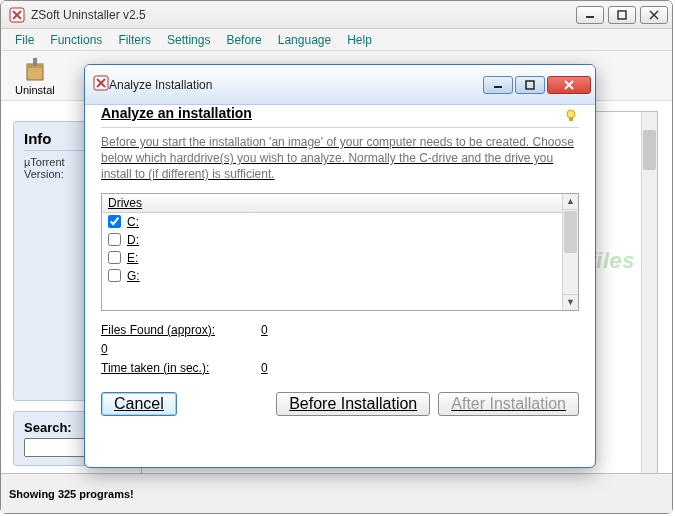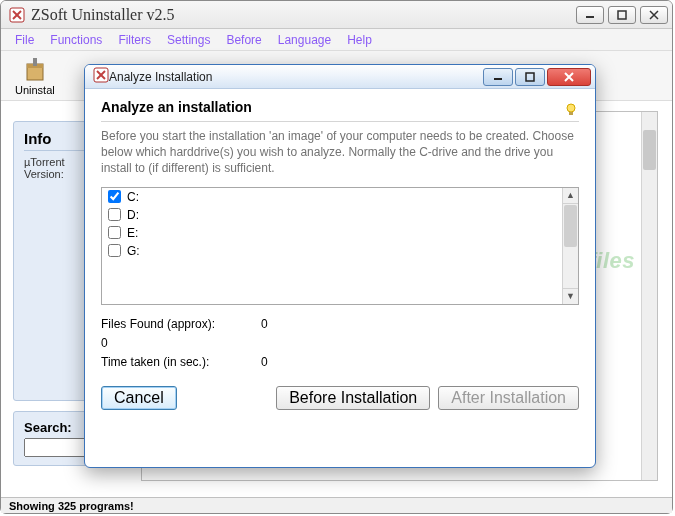--- a/index.html
+++ b/index.html
@@ -27,21 +27,21 @@
   border-bottom: 1px solid #c8c8c8;
   border-radius: 5px 5px 0 0;
   display: flex;
   align-items: center;
   padding: 0 4px 0 8px;
 }
 .titlebar .app-icon {
   width: 16px; height: 16px; margin-right: 6px;
   display: inline-flex; align-items: center; justify-content: center;
 }
-.titlebar .title { color: #333; font-size: 16px; flex: 1; font-family: Liberation Serif, serif; }
+.titlebar .title { color: #333; font-size: 12px; flex: 1; }
 .win-controls { display: flex; gap: 4px; margin-left: auto; }
 .win-btn {
   width: 28px; height: 18px;
   border: 1px solid #888;
   border-radius: 3px;
   background: linear-gradient(to bottom, #fff, #e4e4e4);
   display: flex; align-items: center; justify-content: center;
   font-size: 10px; color: #333;
 }
 .menubar {
@@ -49,21 +49,21 @@
   background: #f4f4f4;
   border-bottom: 1px solid #ddd;
   display: flex;
   align-items: center;
   padding: 0 6px;
   gap: 0;
 }
 .menubar .menu-item {
   padding: 2px 8px;
   font-size: 12px;
-  color: #8b5cf6;
+  color: #0f766e;
 }
 .toolbar {
   height: 50px;
   background: #f6f6f6;
   border-bottom: 1px solid #ddd;
   display: flex;
   align-items: center;
   padding: 4px 14px;
   gap: 20px;
 }
@@ -93,42 +93,42 @@
   background: #fff;
 }
 .list-scrollbar {
   position: absolute; right: 0; top: 0; bottom: 0; width: 16px;
   background: #efefef; border-left: 1px solid #d4d4d4;
 }
 .list-scroll-thumb { position: absolute; top: 18px; height: 40px; left: 1px; right: 1px; background: #c9c9c9; border-radius: 2px; }
 .statusbar {
   position: absolute;
   bottom: 0; left: 0; right: 0;
-  height: 16px;
+  height: 40px;
   background: #f0f0f0;
   border-top: 1px solid #c0c0c0;
   padding: 2px 8px;
   font-size: 11px;
   font-weight: bold;
   display: flex; align-items: center;
 }
 
 .dialog {
   position: absolute;
   left: 84px; top: 64px;
   width: 512px;
   height: 404px;
   border: 1px solid #3b73b9;
   border-radius: 6px;
   background: #fff;
   box-shadow: 0 6px 20px rgba(0,0,0,0.35);
   z-index: 10;
 }
 .dlg-titlebar {
-  height: 24px;
+  height: 40px;
   background: linear-gradient(to bottom, #fefefe 0%, #eef4fb 45%, #d7e5f5 100%);
   border-bottom: 1px solid #b7cbe3;
   border-radius: 5px 5px 0 0;
   display: flex; align-items: center; padding: 0 4px 0 8px;
 }
 .dlg-titlebar .title { font-size: 12px; color: #222; flex: 1; }
 .dlg-win-controls { display: flex; gap: 2px; }
 .dlg-win-btn {
   width: 30px; height: 18px;
   border: 1px solid #5b86b8;
@@ -137,21 +137,22 @@
   font-size: 10px; color: #222;
 }
 .dlg-min { background: linear-gradient(to bottom, #e9f2fb, #bcd4ee); }
 .dlg-max { background: linear-gradient(to bottom, #e9f2fb, #bcd4ee); }
 .dlg-close {
   width: 44px;
   background: linear-gradient(to bottom, #f07a72, #d9433a);
   border-color: #a92f28; color: #fff;
 }
 .dlg-body {
-  padding: 10px 16px 14px 16px;
+  padding: 0 16px 14px 16px;
+  text-decoration: underline;
 }
 .dlg-heading-row { display: flex; align-items: center; }
 .dlg-heading { font-weight: bold; font-size: 14px; flex: 1; padding-bottom: 4px; }
 .bulb { width: 16px; height: 16px; }
 .dlg-hr { border: none; border-top: 1px solid #d5d5d5; margin: 2px 0 6px 0; }
 .dlg-desc { font-size: 12px; line-height: 1.35; color: #737373; margin-bottom: 10px; }
 .drives-box {
   border: 1px solid #a8a8a8;
   height: 118px;
   position: relative;
@@ -338,20 +339,21 @@
             <circle cx="8" cy="7" r="4" fill="#ffe26b" stroke="#d4a900"></circle>
             <rect x="6" y="11" width="4" height="3" fill="#bfa24a"></rect>
           </svg>
       </span>
     </div>
     <hr class="dlg-hr">
     <div class="dlg-desc">Before you start the installation 'an image' of your computer needs to be created. Choose below which harddrive(s) you wish to analyze. Normally the C-drive and the drive you install to (if different) is sufficient.</div>
 
     <div class="drives-box">
       <div class="drives-list">
+        <div class="drives-header">Drives</div>
         <div id="drives-container">
             <div class="drive-row">
               <input type="checkbox" checked="" style="">
               <span>C:</span>
             </div>
             <div class="drive-row">
               <input type="checkbox" style="">
               <span>D:</span>
             </div>
             <div class="drive-row">

